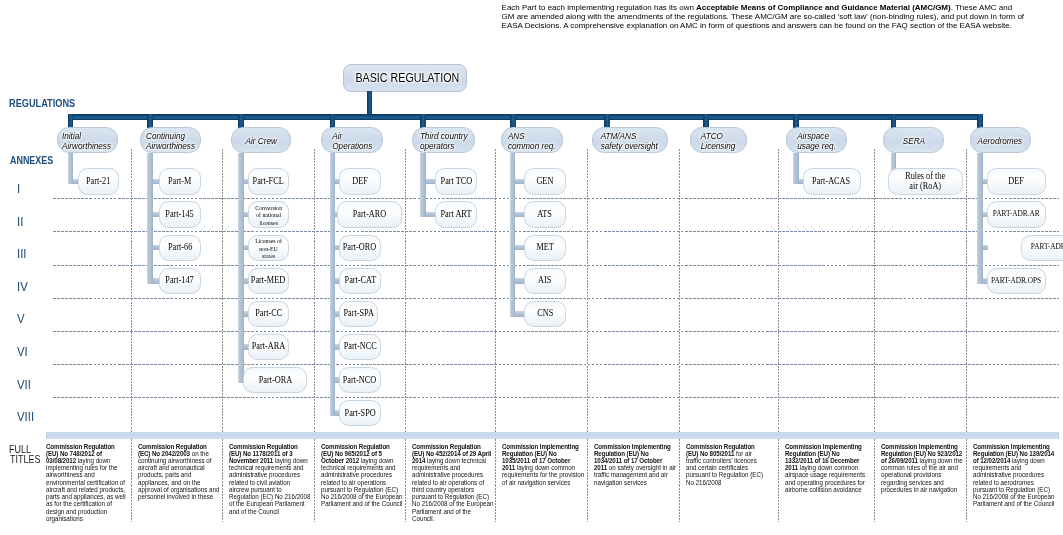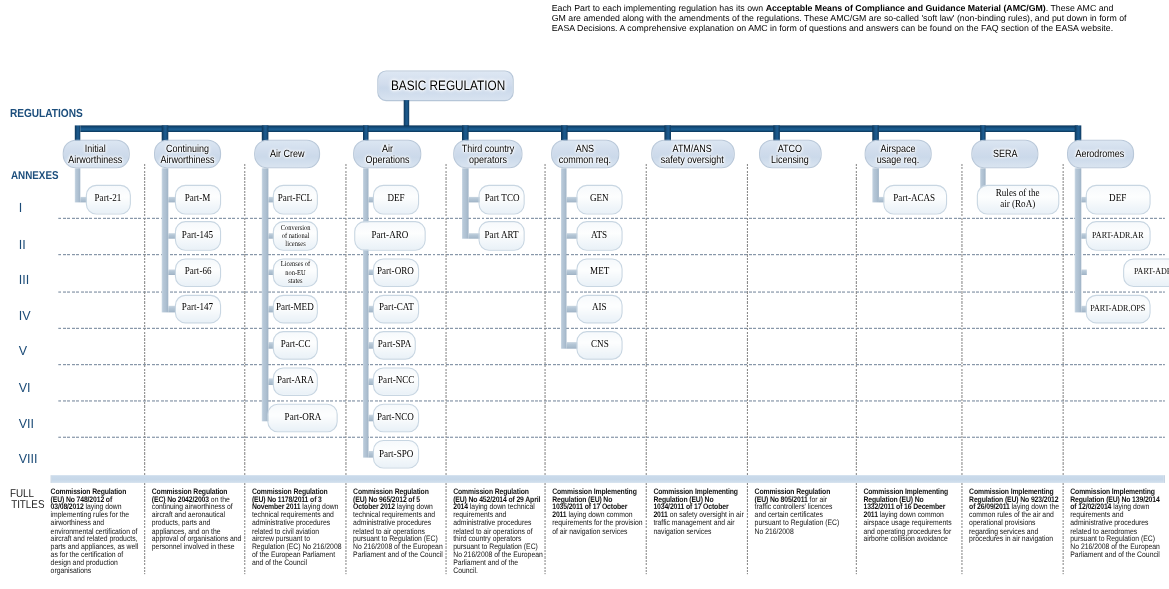--- a/index.html
+++ b/index.html
@@ -51,22 +51,22 @@
   .trunk{position:absolute;left:367.2px;top:90.5px;width:5.3px;height:25.5px;
          background:linear-gradient(90deg,#0c3558 0%,#1b5585 40%,#1d5b8f 62%,#0e3a60 100%);}
   .hbar{position:absolute;left:72.9px;top:114px;width:907.5px;height:5.9px;
         background:linear-gradient(180deg,#0a3255 0%,#0f436e 18%,#1d6095 58%,#15527f 80%,#0a3255 100%);}
   .stub{position:absolute;top:114px;width:5.8px;height:13.8px;
         background:linear-gradient(90deg,#0c3558 0%,#1b5585 40%,#1d5b8f 62%,#0e3a60 100%);}
 
   .hdrbox{position:absolute;top:127px;height:25.5px;border-radius:12px;box-sizing:border-box;
           background:linear-gradient(180deg,#dbe6f2 0%,#d0dcec 40%,#cbd9ea 62%,#d9e4f0 100%);
           border:1px solid #b9c8d9;
-          display:flex;align-items:center;justify-content:center;text-align:center;
-          font-size:9.5px;line-height:9.9px;color:#000;padding-top:1.6px;box-sizing:border-box;}
+          display:flex;align-items:center;justify-content:center;
+          font-size:9.5px;line-height:9.9px;color:#000;padding-top:1.6px;box-sizing:border-box;font-style:italic;}
   .hdrbox span{display:inline-block;transform:scaleX(0.86);white-space:nowrap;
                text-shadow:0 0 1.6px #fff,0 0 1.6px #fff,0 0 3px #fff,0 0 3px #fff,0 0 4.5px #fff;}
 
   .stem{position:absolute;width:5.6px;
         background:linear-gradient(90deg,#cddae5 0%,#b7c8d8 22%,#aec0d1 62%,#9fb3c6 100%);}
   .nub{position:absolute;height:5.6px;
        background:linear-gradient(180deg,#c9d6e1 0%,#b4c6d6 35%,#a9bccd 75%,#9db1c4 100%);}
 
   .kidbox{position:absolute;height:26.3px;border-radius:9.5px;box-sizing:border-box;
           background:linear-gradient(180deg,#f6f9fc 0%,#fdfefe 40%,#f1f6fa 75%,#e9f1f7 100%);
@@ -203,21 +203,21 @@
 <div class="stub" style="left:329.6px"></div>
 <div class="hdrbox" style="left:321.0px;width:61.5px">
         <span>Air<br>Operations</span>
       </div>
 <div class="stem" style="left:329.6px;top:152.5px;height:263.5px"></div>
 <div class="nub" style="left:335.2px;top:178.7px;width:5.4px"></div>
 <div class="kidbox" style="left:339.1px;top:168.3px;width:41.6px">
         <span>DEF</span>
       </div>
 <div class="nub" style="left:335.2px;top:211.8px;width:5.4px"></div>
-<div class="kidbox" style="left:322px;top:201.4px;width:65px">
+<div class="kidbox" style="left:337px;top:201.4px;width:65px">
         <span>Part-ARO</span>
       </div>
 <div class="nub" style="left:335.2px;top:244.9px;width:5.4px"></div>
 <div class="kidbox" style="left:339.1px;top:234.5px;width:41.6px">
         <span>Part-ORO</span>
       </div>
 <div class="nub" style="left:335.2px;top:278.0px;width:5.4px"></div>
 <div class="kidbox" style="left:339.1px;top:267.7px;width:41.6px">
         <span>Part-CAT</span>
       </div>

